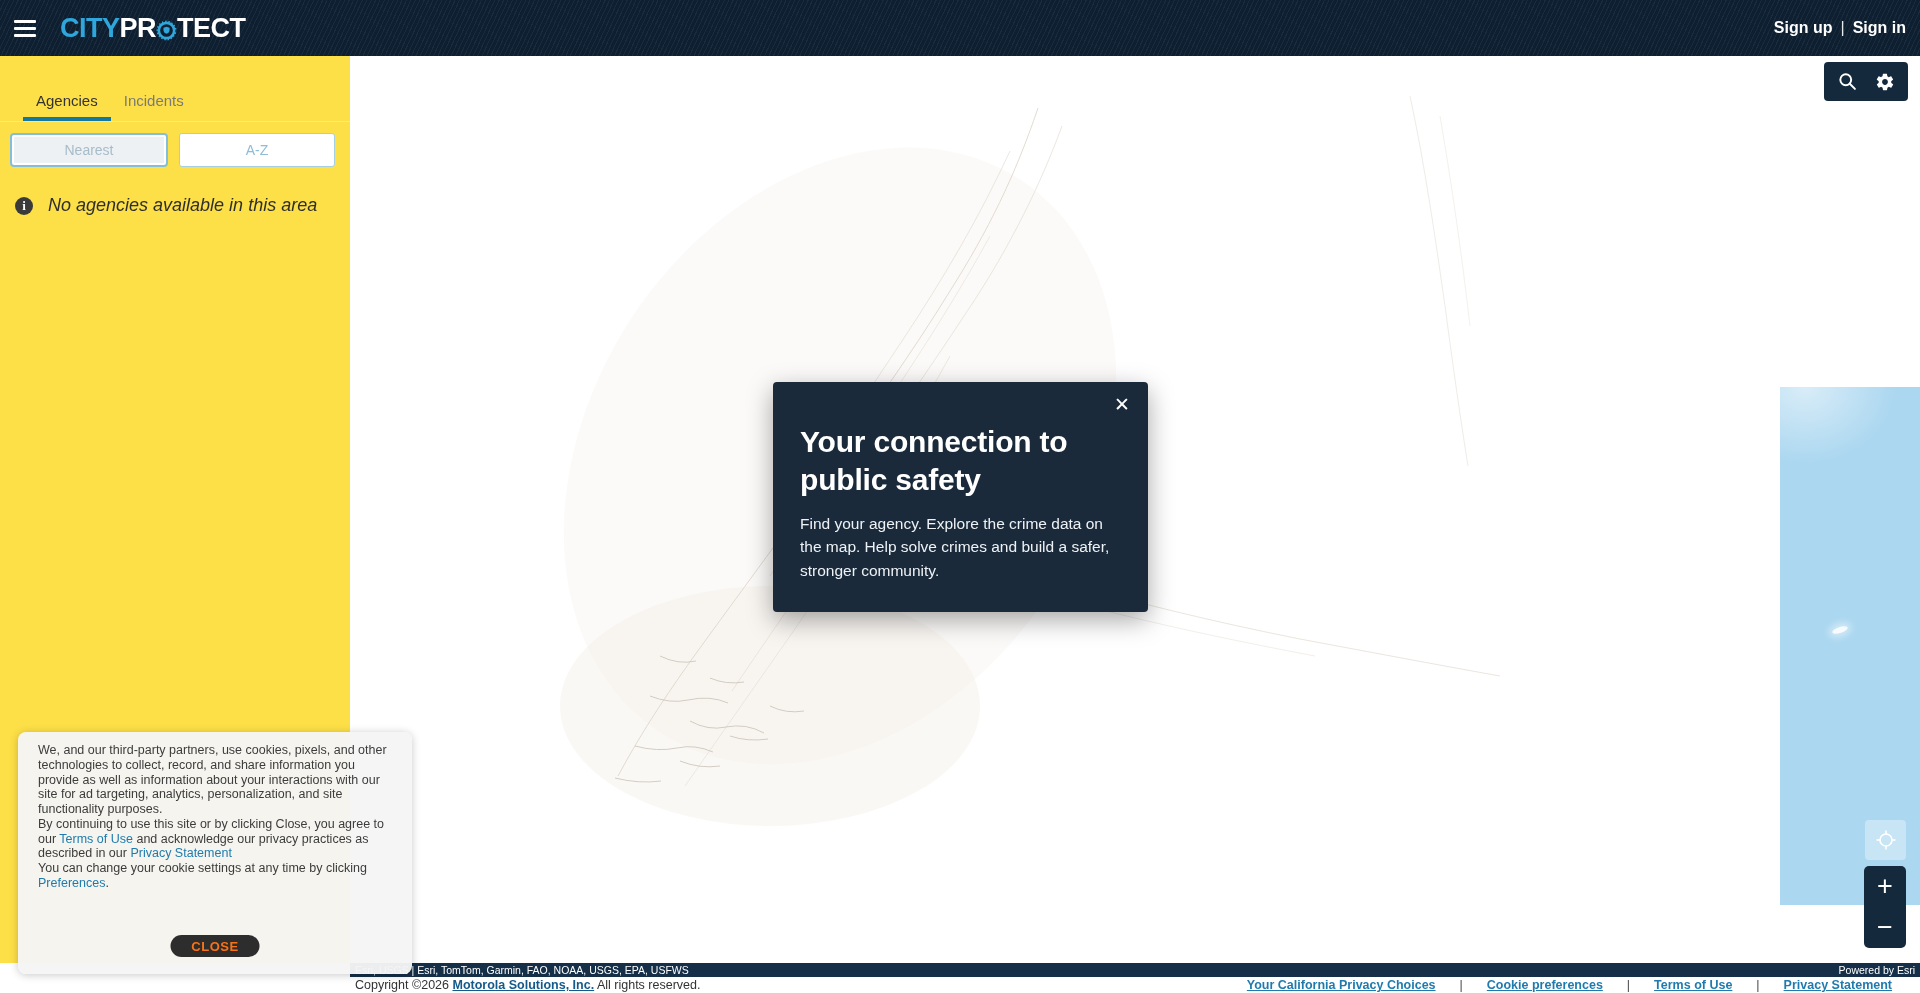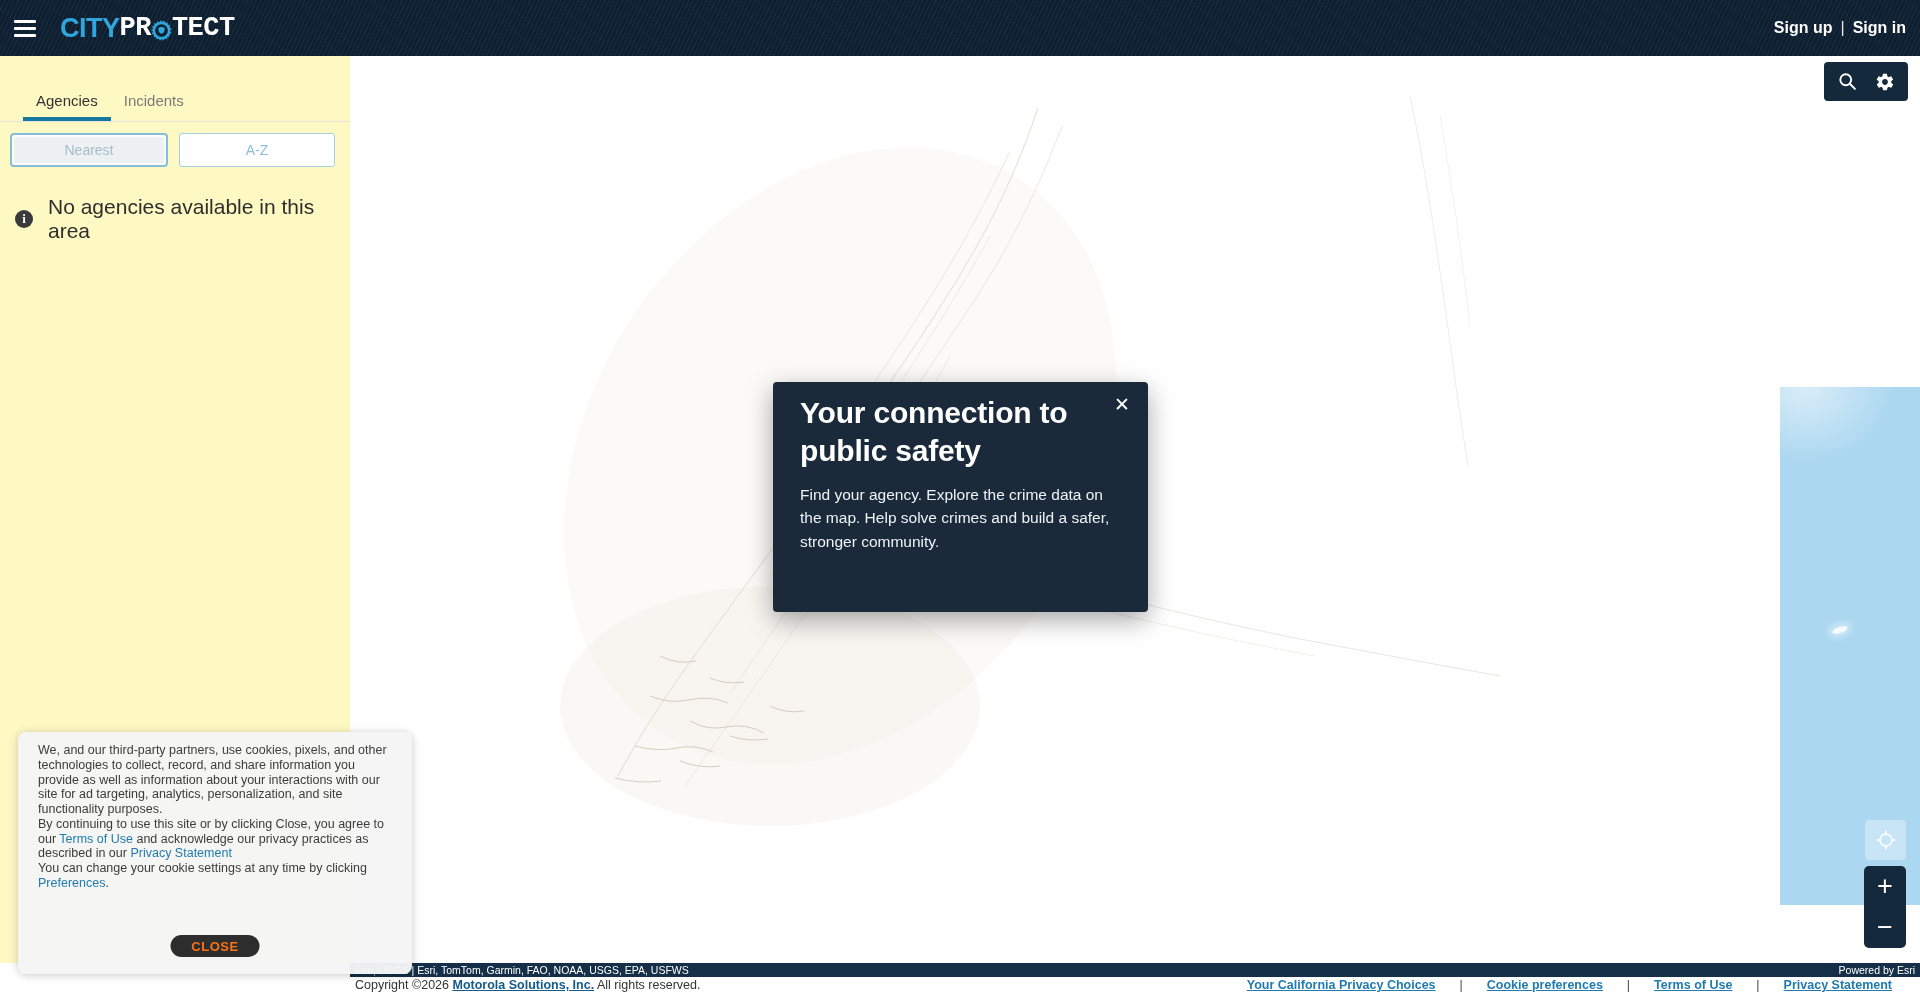--- a/index.html
+++ b/index.html
@@ -16,57 +16,57 @@
   .navbar {
     position:absolute; left:0; top:0; width:1920px; height:56px;
     background-color:var(--navbar_navy);
     background-image:repeating-linear-gradient(115deg, rgba(255,255,255,0.055) 0 1px, transparent 1px 4px);
     display:flex; align-items:center;
   }
   .menu-btn { width:46px; height:56px; display:flex; flex-direction:column; justify-content:center; align-items:center; gap:4px; cursor:pointer; margin-left:2px; }
   .menu-btn .bar { width:22px; height:3px; background:#fff; border-radius:1px; }
   .brand { display:flex; align-items:center; margin-left:12px; font-weight:bold; font-size:27px; letter-spacing:-0.5px; }
   .brand .city { color:var(--accent_cyan); }
-  .brand .white { color:#ffffff;font-family:Liberation Mono, monospace; }
+  .brand .white { color:#ffffff; }
   .brand svg { margin:0 -1px; position:relative; top:2px; }
   .auth { margin-left:auto; margin-right:14px; color:#fff; font-size:16px; font-weight:bold; display:flex; gap:8px; align-items:center; }
   .auth a { color:#fff; text-decoration:none; cursor:pointer; }
   .auth .pipe { font-weight:normal; opacity:.9; }
 
   
-  .sidebar { position:absolute; left:0; top:56px; width:350px; height:907px; background:#fef9c3; }
+  .sidebar { position:absolute; left:0; top:56px; width:350px; height:907px; background:#fde047; }
   .tabbar { display:flex; padding-left:23px; height:66px; align-items:flex-end; border-bottom:1px solid #e3e3e3; }
   .tab { height:42px; padding:0 13px; display:flex; align-items:center; font-size:15px; color:#7a7a7a; cursor:pointer; }
   .tab.active { color:#333; box-shadow: inset 0 -4px 0 var(--tab_underline); }
   .sortrow { display:flex; gap:11px; padding:11px 15px 0 10px; }
   .sortbtn { flex:1; height:34px; display:flex; align-items:center; justify-content:center; font-size:14px; background:#fff; border:1px solid #a5cfe3; border-radius:3px; color:#8fbcd6; cursor:pointer; }
   .sortbtn.selected {
     border:2px solid #85bedb; border-radius:4px;
     background:#edf1f4; color:#a7bcc9;
     box-shadow: inset 0 0 0 2px #ffffff;
   }
   .emptyrow { display:flex; align-items:center; gap:15px; padding:28px 0 0 15px; }
   .info-icon { width:18px; height:18px; border-radius:50%; background:#3a3a3a; color:#fff; display:flex; align-items:center; justify-content:center; font-family:"Liberation Serif", serif; font-weight:bold; font-size:13px; flex:0 0 auto; }
-  .empty-msg { font-size:21px; color:#2e2e2e; }
+  .empty-msg { font-size:18px; color:#2e2e2e;font-style:italic; }
 
   
   .tools { position:absolute; left:1824px; top:62px; width:84px; height:39px; background:var(--toolbar_navy); border-radius:4px; display:flex; align-items:center; justify-content:space-evenly; }
   .toolbtn { width:30px; height:34px; display:flex; align-items:center; justify-content:center; cursor:pointer; }
 
   
   .map { position:absolute; left:350px; top:56px; width:1570px; height:907px; background:#fff; overflow:hidden; }
   .terrain { position:absolute; left:0; top:0; }
   .water { position:absolute; left:1430px; top:331px; width:140px; height:518px; background:var(--water_blue); }
   .water .shallow { position:absolute; left:0; top:0; width:100%; height:170px; background:radial-gradient(130px 110px at 18% 0%, rgba(255,255,255,0.55), rgba(255,255,255,0) 70%); }
   .island { position:absolute; left:52px; top:240px; width:16px; height:6px; background:#f7fbfe; border-radius:50%; transform:rotate(-18deg); box-shadow:0 0 7px 4px rgba(255,255,255,0.45); }
 
   
   .modal { position:absolute; left:423px; top:326px; width:375px; height:230px; background:var(--modal_navy); border-radius:4px; box-shadow:0 8px 26px rgba(0,0,0,0.35); color:#fff; padding:12px 28px 0 27px; }
   .modal-close { position:absolute; top:8px; right:12px; width:28px; height:28px; display:flex; align-items:center; justify-content:center; font-size:19px; color:#fff; cursor:pointer; }
-  .modal-title { font-size:30px; font-weight:bold; line-height:1.27; width:300px; letter-spacing:-0.2px; }
+  .modal-title { font-size:30px; font-weight:bold; line-height:1.27; margin-top:29px; width:300px; letter-spacing:-0.2px; }
   .modal-body { font-size:15.5px; line-height:1.5; margin-top:13px; color:#eef2f5; width:315px; }
 
   
   .locate-btn { position:absolute; left:1515px; top:764px; width:41px; height:40px; background:rgba(255,255,255,0.35); border-radius:4px; display:flex; align-items:center; justify-content:center; cursor:pointer; }
   .zoomctl { position:absolute; left:1514px; top:810px; width:42px; height:82px; background:var(--toolbar_navy); border-radius:5px; display:flex; flex-direction:column; }
   .zoomctl .zbtn { flex:1; display:flex; align-items:center; justify-content:center; color:#fff; font-size:27px; font-weight:300; cursor:pointer; line-height:1; }
 
   
   .attrib { position:absolute; left:350px; top:963px; width:1570px; height:14px; background:var(--attrib_navy); color:#fff; font-size:10.5px; display:flex; align-items:center; }
   .attrib .left { padding-left:5px; }

